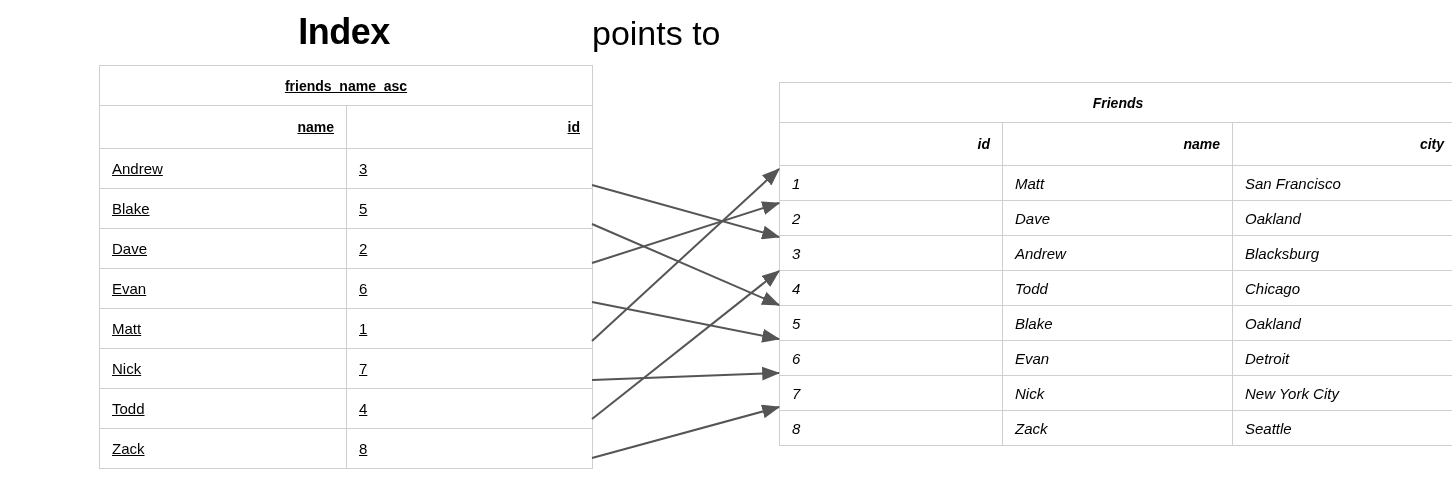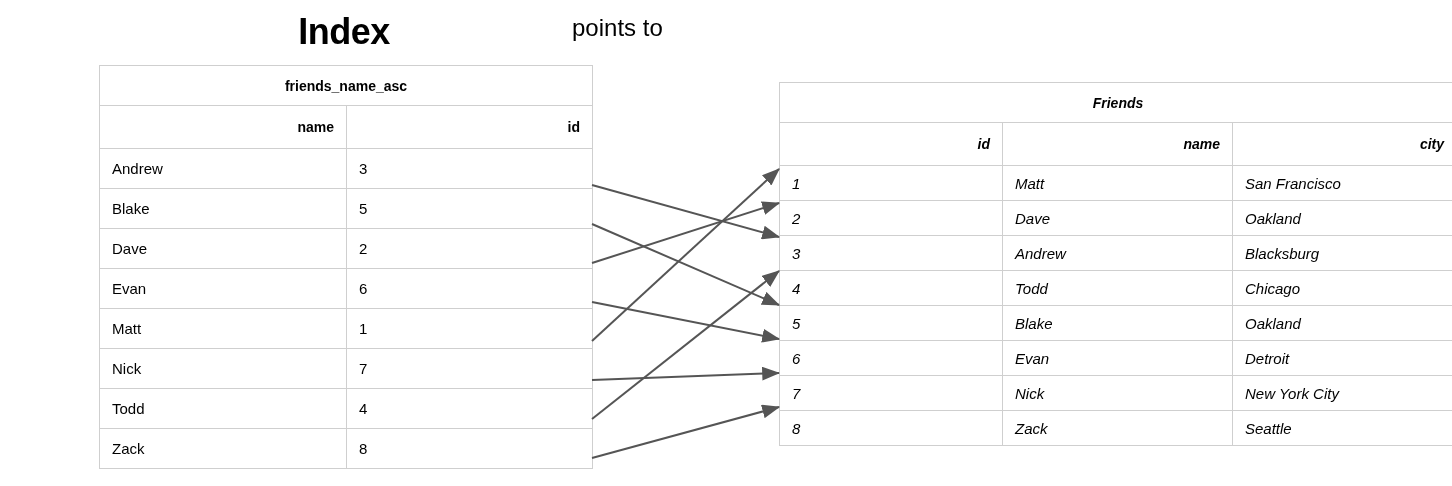--- a/index.html
+++ b/index.html
@@ -12,22 +12,22 @@
 
   .big-title{
     position:absolute;font-size:36px;font-weight:bold;
     letter-spacing:-0.5px;line-height:1;white-space:nowrap;
     text-align:center;
   }
   #index-title{left:180px;top:14px;width:240px;}
   #table-title{left:955px;top:26px;width:240px;}
 
   .mid-label{
-    position:absolute;left:528px;top:16px;width:220px;
-    font-size:24px;font-weight:normal;line-height:1;white-space:nowrap;
+    position:absolute;left:548px;top:16px;width:220px;
+    font-size:34px;font-weight:normal;line-height:1;white-space:nowrap;
   }
 
   .db-table{
     position:absolute;border-collapse:collapse;background:#fff;
     table-layout:fixed;
   }
   .db-table td,.db-table th{
     border:1px solid #cfcfcf;
     font-size:15px;font-weight:normal;color:#000;
     padding:0 12px;vertical-align:middle;
@@ -35,21 +35,21 @@
   }
   .db-table .tbl-name{
     text-align:center;font-weight:bold;font-size:14px;height:39px;
   }
   .db-table .col-head{
     text-align:right;font-weight:bold;font-size:14px;height:42px;
   }
   .db-table .cell{text-align:left;}
 
   
-  #index-table{left:55px;top:65px;width:493px;}
+  #index-table{left:55px;top:65px;width:493px;text-decoration:underline;}
   #index-table .cell{height:39px;}
   #index-table col.c-name{width:247px;}
   #index-table col.c-id{width:246px;}
 
   
   #friends-table{left:735px;top:82px;width:677px;font-style:italic;}
   #friends-table .cell{height:34px;}
   #friends-table col.c-id{width:223px;}
   #friends-table col.c-name{width:230px;}
   #friends-table col.c-city{width:224px;}

